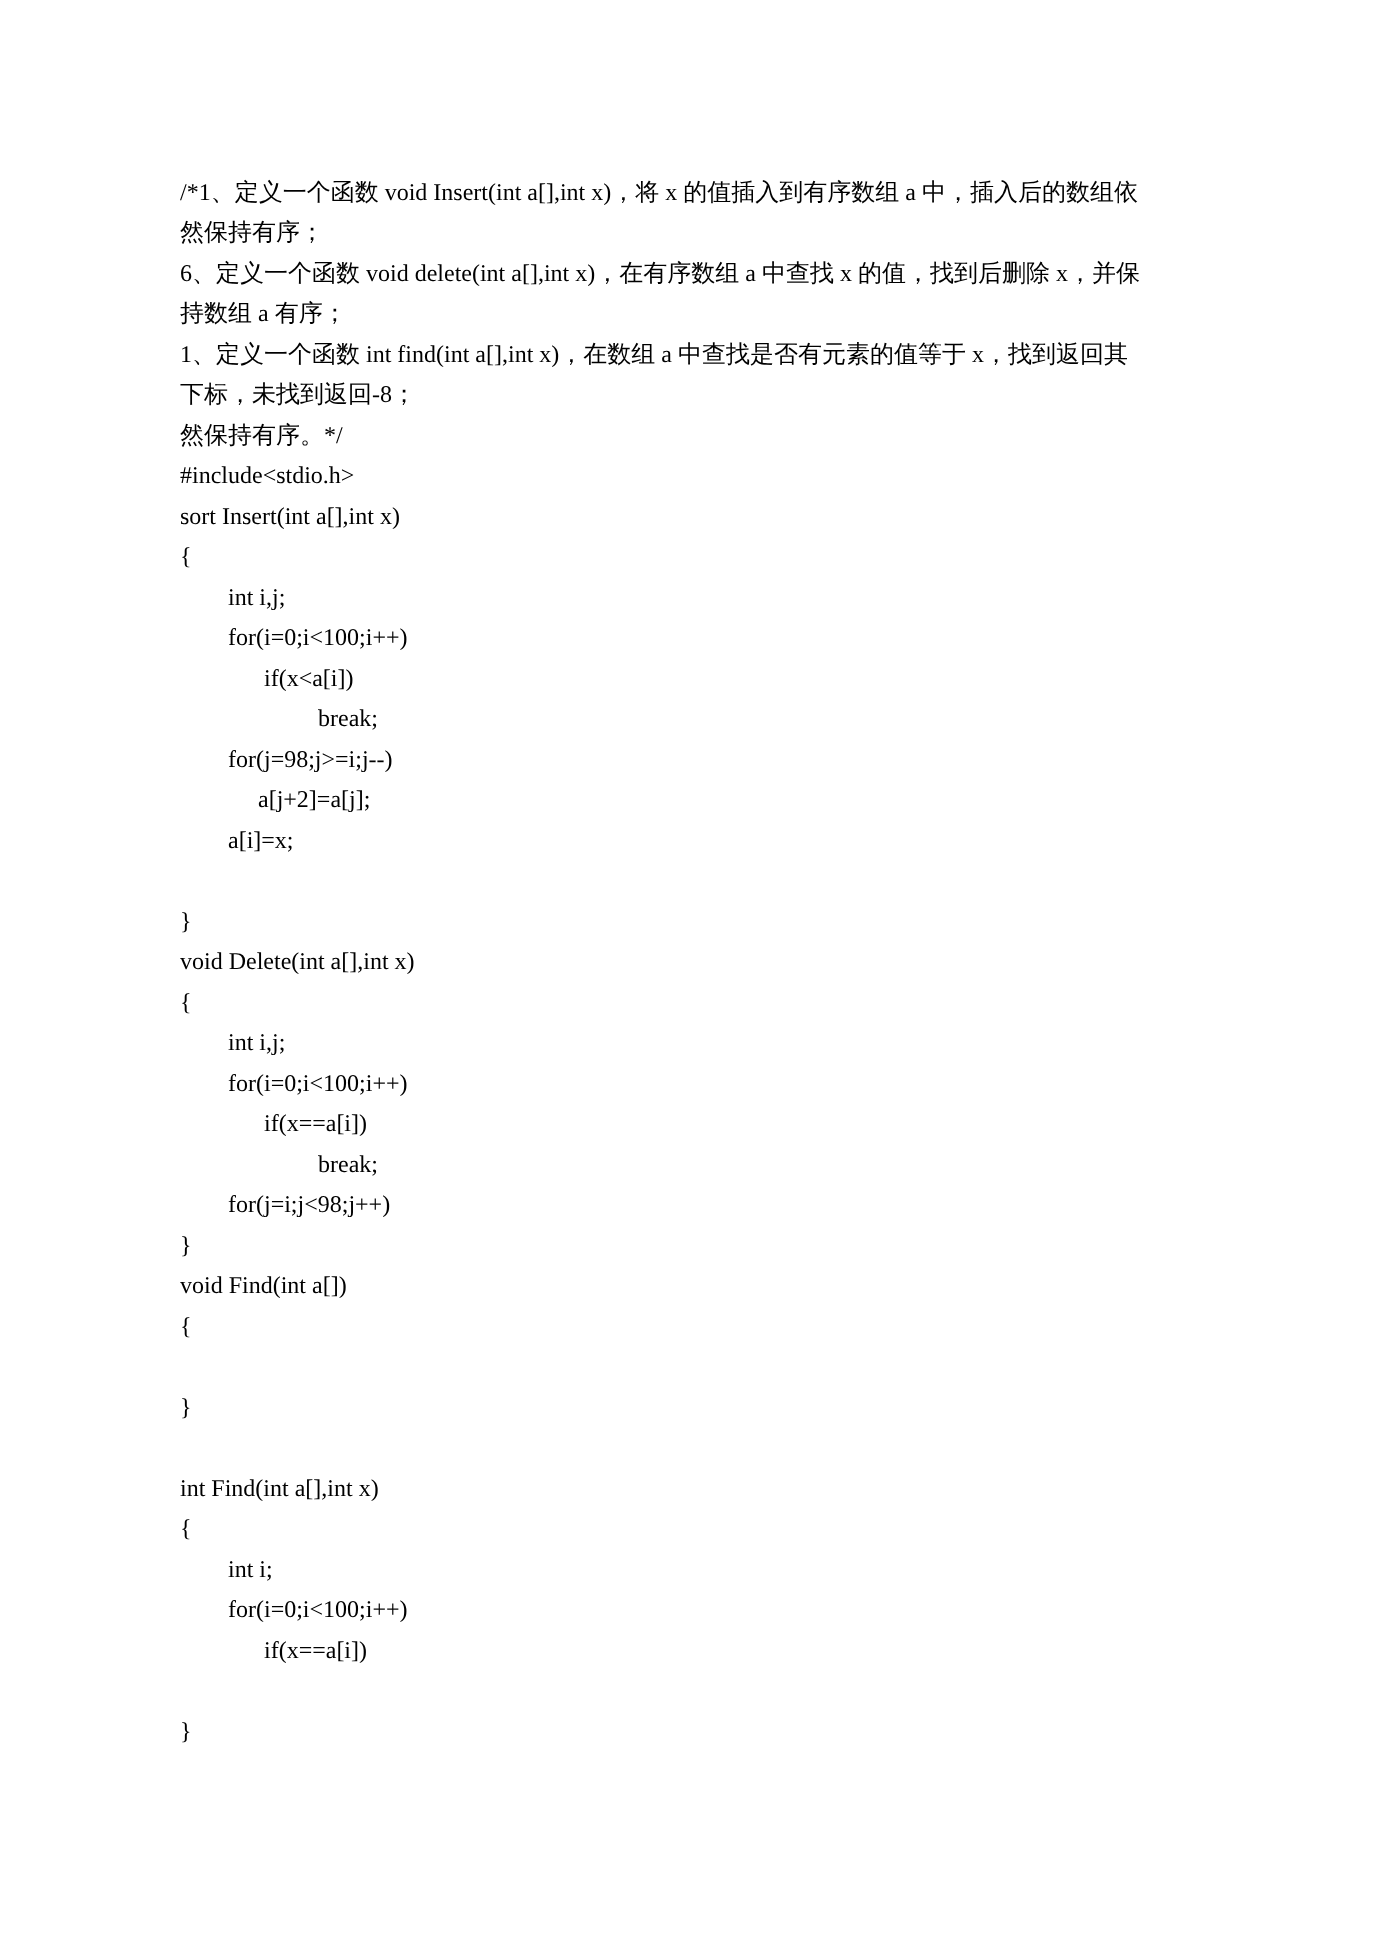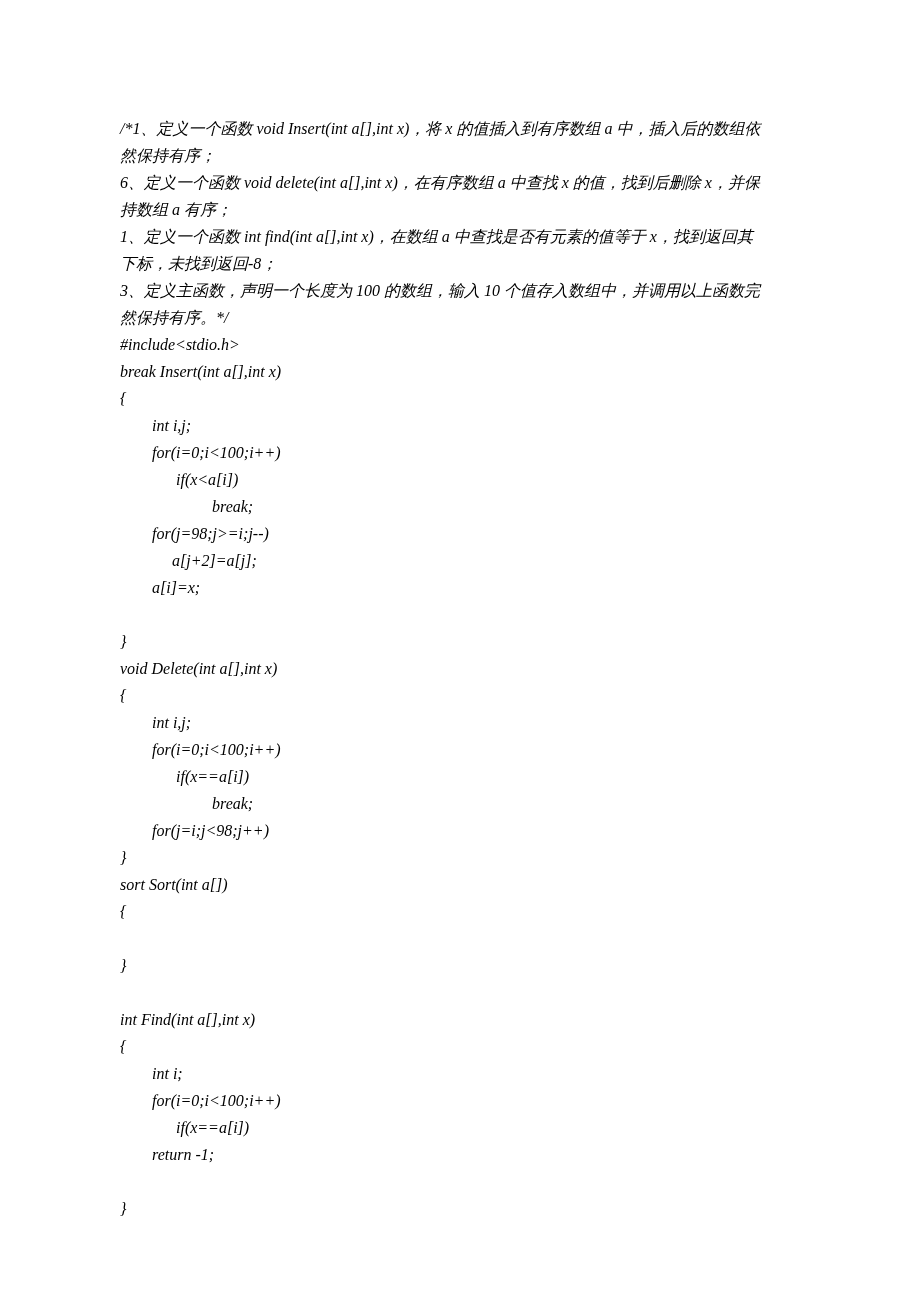--- a/index.html
+++ b/index.html
@@ -14,61 +14,58 @@
     padding: 115px 120px 115px 120px;
     box-sizing: border-box;
     font-family: "SimSun", "Songti SC", "Times New Roman", serif;
     font-size: 16px;
     line-height: 27px;
     color: #000000;
   }
   .line {
     white-space: pre;
     font-family: "SimSun", "Songti SC", "Times New Roman", serif;
-    font-style: italic;
   }
 </style>
 </head>
 <body>
 
 <div class="page" id="page-root">
     <div class="line">/*1、定义一个函数 void Insert(int a[],int x)，将 x 的值插入到有序数组 a 中，插入后的数组依</div>
     <div class="line">然保持有序；</div>
     <div class="line">6、定义一个函数 void delete(int a[],int x)，在有序数组 a 中查找 x 的值，找到后删除 x，并保</div>
     <div class="line">持数组 a 有序；</div>
     <div class="line">1、定义一个函数 int find(int a[],int x)，在数组 a 中查找是否有元素的值等于 x，找到返回其</div>
     <div class="line">下标，未找到返回-8；</div>
-    <div class="line">3、定义主函数，声明一个长度为 100 的数组，输入 10 个值存入数组中，并调用以上函数完</div>
     <div class="line">然保持有序。*/</div>
     <div class="line">#include&lt;stdio.h&gt;</div>
-    <div class="line">break Insert(int a[],int x)</div>
+    <div class="line">sort Insert(int a[],int x)</div>
     <div class="line">{</div>
     <div class="line">        int i,j;</div>
     <div class="line">        for(i=0;i&lt;100;i++)</div>
     <div class="line">              if(x&lt;a[i])</div>
     <div class="line">                       break;</div>
     <div class="line">        for(j=98;j&gt;=i;j--)</div>
     <div class="line">             a[j+2]=a[j];</div>
     <div class="line">        a[i]=x;</div>
     <div class="line">&nbsp;</div>
     <div class="line">}</div>
     <div class="line">void Delete(int a[],int x)</div>
     <div class="line">{</div>
     <div class="line">        int i,j;</div>
     <div class="line">        for(i=0;i&lt;100;i++)</div>
     <div class="line">              if(x==a[i])</div>
     <div class="line">                       break;</div>
     <div class="line">        for(j=i;j&lt;98;j++)</div>
     <div class="line">}</div>
-    <div class="line">sort Sort(int a[])</div>
+    <div class="line">void Find(int a[])</div>
     <div class="line">{</div>
     <div class="line">&nbsp;</div>
     <div class="line">}</div>
     <div class="line">&nbsp;</div>
     <div class="line">int Find(int a[],int x)</div>
     <div class="line">{</div>
     <div class="line">        int i;</div>
     <div class="line">        for(i=0;i&lt;100;i++)</div>
     <div class="line">              if(x==a[i])</div>
-    <div class="line">        return -1;</div>
     <div class="line">&nbsp;</div>
     <div class="line">}</div>
   </div>
 
 </body></html>

